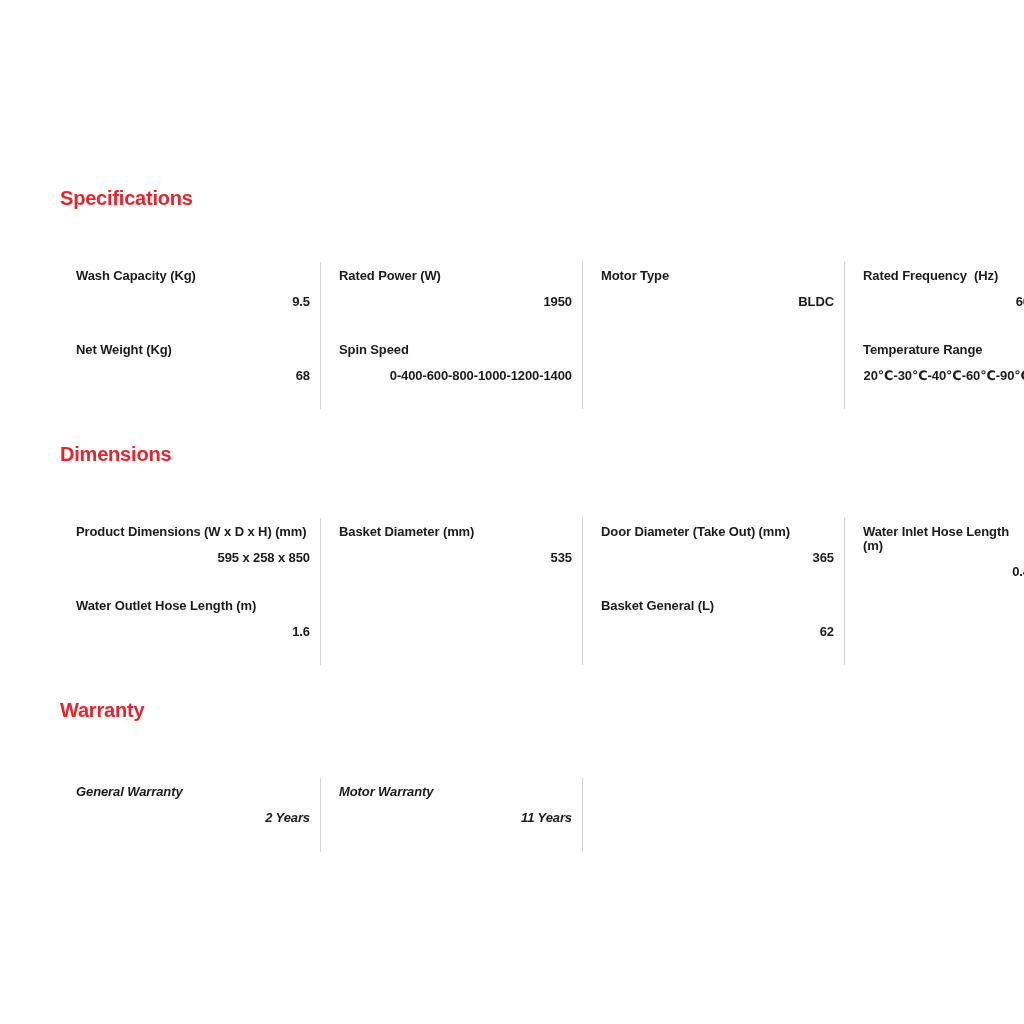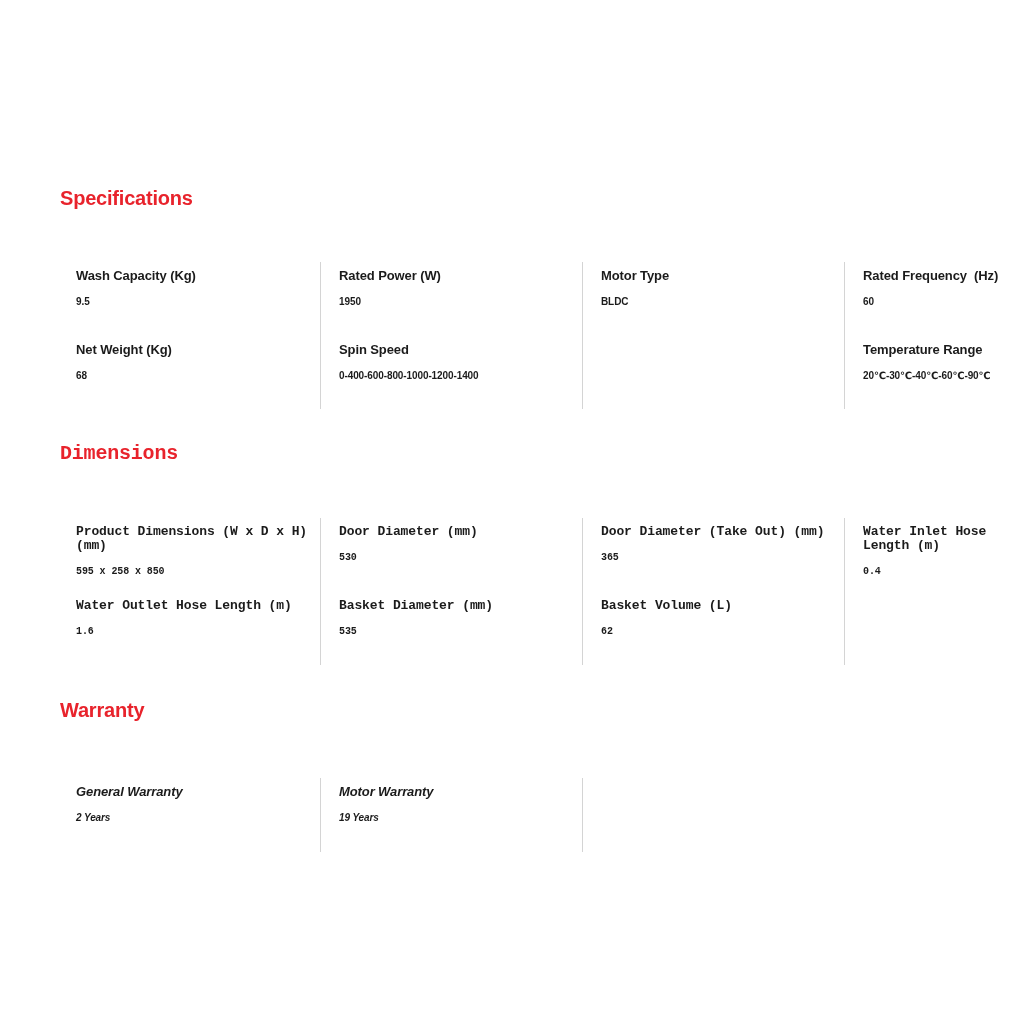--- a/index.html
+++ b/index.html
@@ -11,21 +11,21 @@
   *{margin:0;padding:0;box-sizing:border-box;}
   html,body{width:1024px;height:1024px;background:var(--bg);overflow:hidden;}
   body{
     font-family:"Liberation Sans","DejaVu Sans",sans-serif;
     color:var(--text);
     position:relative;
   }
   .spec-sheet{position:absolute;inset:0;}
   .spec-section{position:absolute;left:30px;right:0;margin-left:28px;}
   .spec-section:nth-of-type(1){top:186px;}
-  .spec-section:nth-of-type(2){top:442px;font-family:Liberation Mono, monospace;}
+  .spec-section:nth-of-type(2){top:442px;}
   .spec-section:nth-of-type(3){top:698px;}
   .section-title{
     font-size:20px;
     font-weight:bold;
     color:var(--accent);
     letter-spacing:-0.2px;
     line-height:24px;
     margin-left:2px;
   }
   .grid{
@@ -45,25 +45,26 @@
     height:73.5px;
     padding:7px 10px 0 18px;
   }
   .cell-label{
     font-size:13px;
     font-weight:bold;
     line-height:14px;
     letter-spacing:-0.1px;
   }
   .cell-value{
-    font-size:10px;
+    font-size:13px;
     font-weight:bold;
     line-height:14px;
     letter-spacing:-0.1px;
     margin-top:12px;
+    text-align:right;
   }
 </style>
 </head>
 <body>
 
 <main class="spec-sheet">
     <section class="spec-section">
       <h2 class="section-title">Specifications</h2>
       <div class="grid">
         <div class="col">
@@ -112,35 +113,31 @@
             <div class="cell-label">Product Dimensions (W x D x H) (mm)</div>
             <div class="cell-value">595 x 258 x 850</div>
           </div>
           <div class="cell">
             <div class="cell-label">Water Outlet Hose Length (m)</div>
             <div class="cell-value">1.6</div>
           </div>
         </div>
         <div class="col">
           <div class="cell">
-            <div class="cell-label">Door Diameter (mm)</div>
-            <div class="cell-value">530</div>
-          </div>
-          <div class="cell">
             <div class="cell-label">Basket Diameter (mm)</div>
             <div class="cell-value">535</div>
           </div>
         </div>
         <div class="col">
           <div class="cell">
             <div class="cell-label">Door Diameter (Take Out) (mm)</div>
             <div class="cell-value">365</div>
           </div>
           <div class="cell">
-            <div class="cell-label">Basket Volume (L)</div>
+            <div class="cell-label">Basket General (L)</div>
             <div class="cell-value">62</div>
           </div>
         </div>
         <div class="col">
           <div class="cell">
             <div class="cell-label">Water Inlet Hose Length (m)</div>
             <div class="cell-value">0.4</div>
           </div>
           <div class="cell">
             <div class="cell-label"></div>
@@ -154,21 +151,21 @@
       <div class="grid">
         <div class="col">
           <div class="cell">
             <div class="cell-label">General Warranty</div>
             <div class="cell-value">2 Years</div>
           </div>
         </div>
         <div class="col">
           <div class="cell">
             <div class="cell-label">Motor Warranty</div>
-            <div class="cell-value">19 Years</div>
+            <div class="cell-value">11 Years</div>
           </div>
         </div>
         <div class="col">
           <div class="cell">
             <div class="cell-label"></div>
             <div class="cell-value"></div>
           </div>
         </div>
       </div>
     </section>

